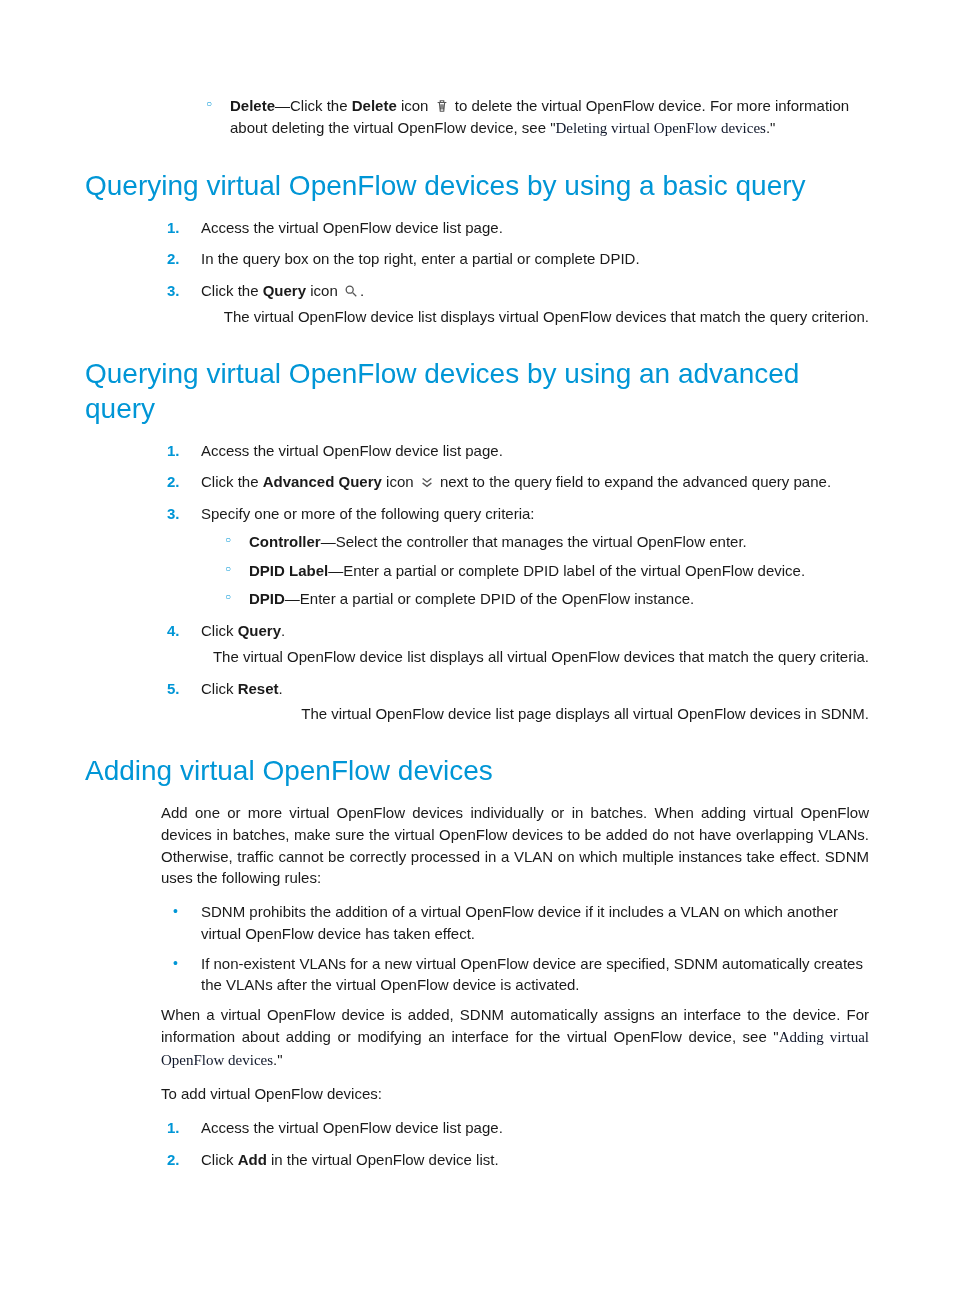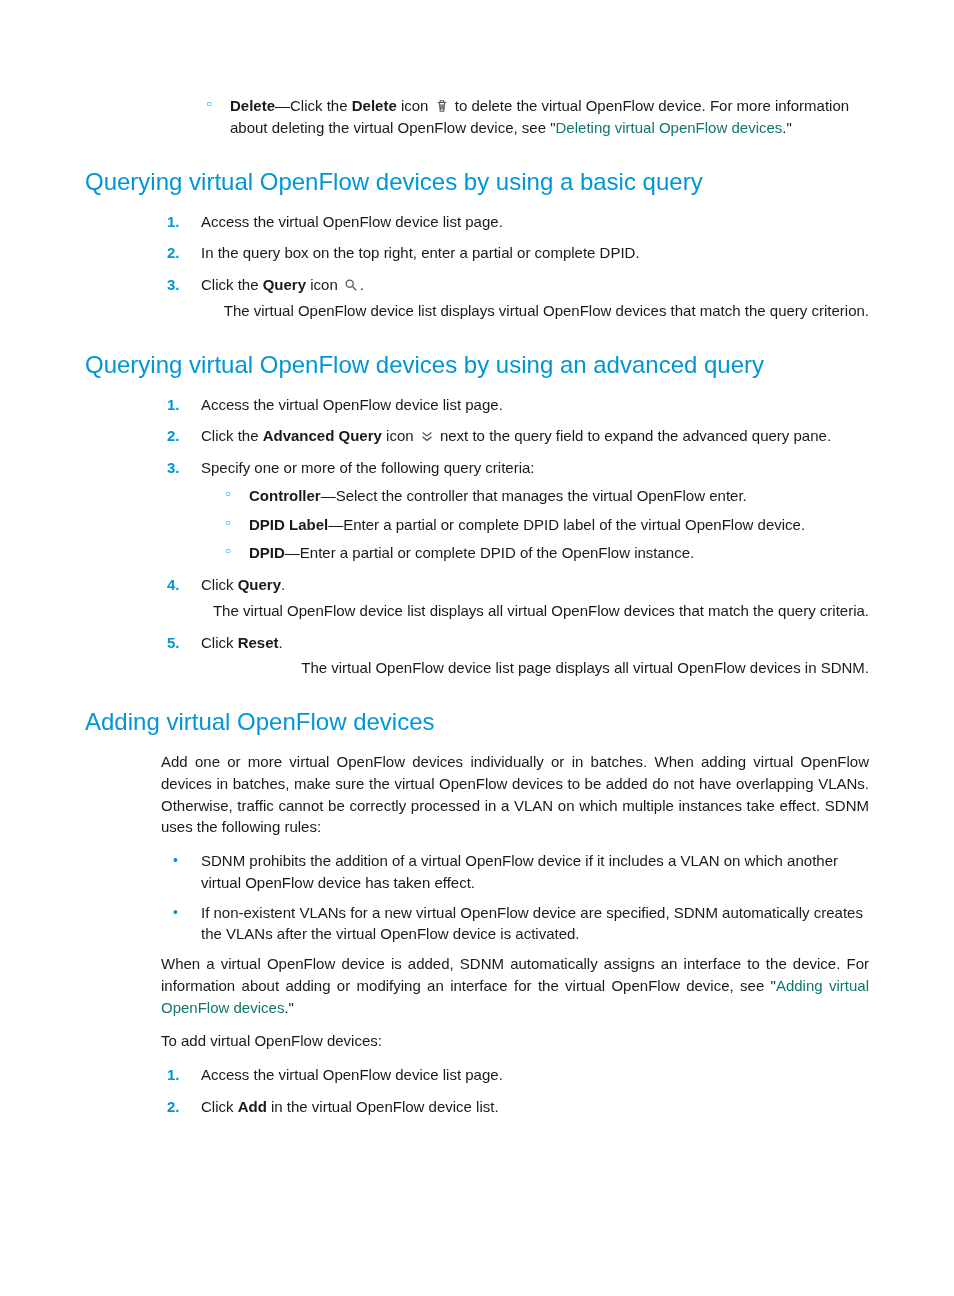--- a/index.html
+++ b/index.html
@@ -13,21 +13,21 @@
     width: 954px;
     height: 1296px;
     position: relative;
     box-sizing: border-box;
     padding: 95px 85px 0 85px;
     color: #1a1a1a;
     font-size: 15px;
     line-height: 1.45;
   }
   h2.section {
-    font-size: 24px;
+    font-size: 28px;
     font-weight: 400;
     color: #0096d6;
     margin: 28px 0 14px 0;
     line-height: 1.25;
   }
   ol.numbered {
     list-style: none;
     padding: 0;
     margin: 0 0 0 76px;
   }
@@ -87,21 +87,21 @@
     font-size: 10px;
   }
   p.body {
     margin: 0 0 12px 76px;
     text-align: justify;
   }
   p.body-left {
     margin: 0 0 12px 76px;
   }
   .b { font-weight: 700; }
-  .link { color: #0f766e; }
+  .link { color: #0f172a; font-family: Liberation Serif, serif; }
   .icon {
     display: inline-block;
     width: 14px;
     height: 14px;
     vertical-align: -2px;
     margin: 0 2px;
   }
   .page-number {
     position: absolute;
     bottom: 48px;

